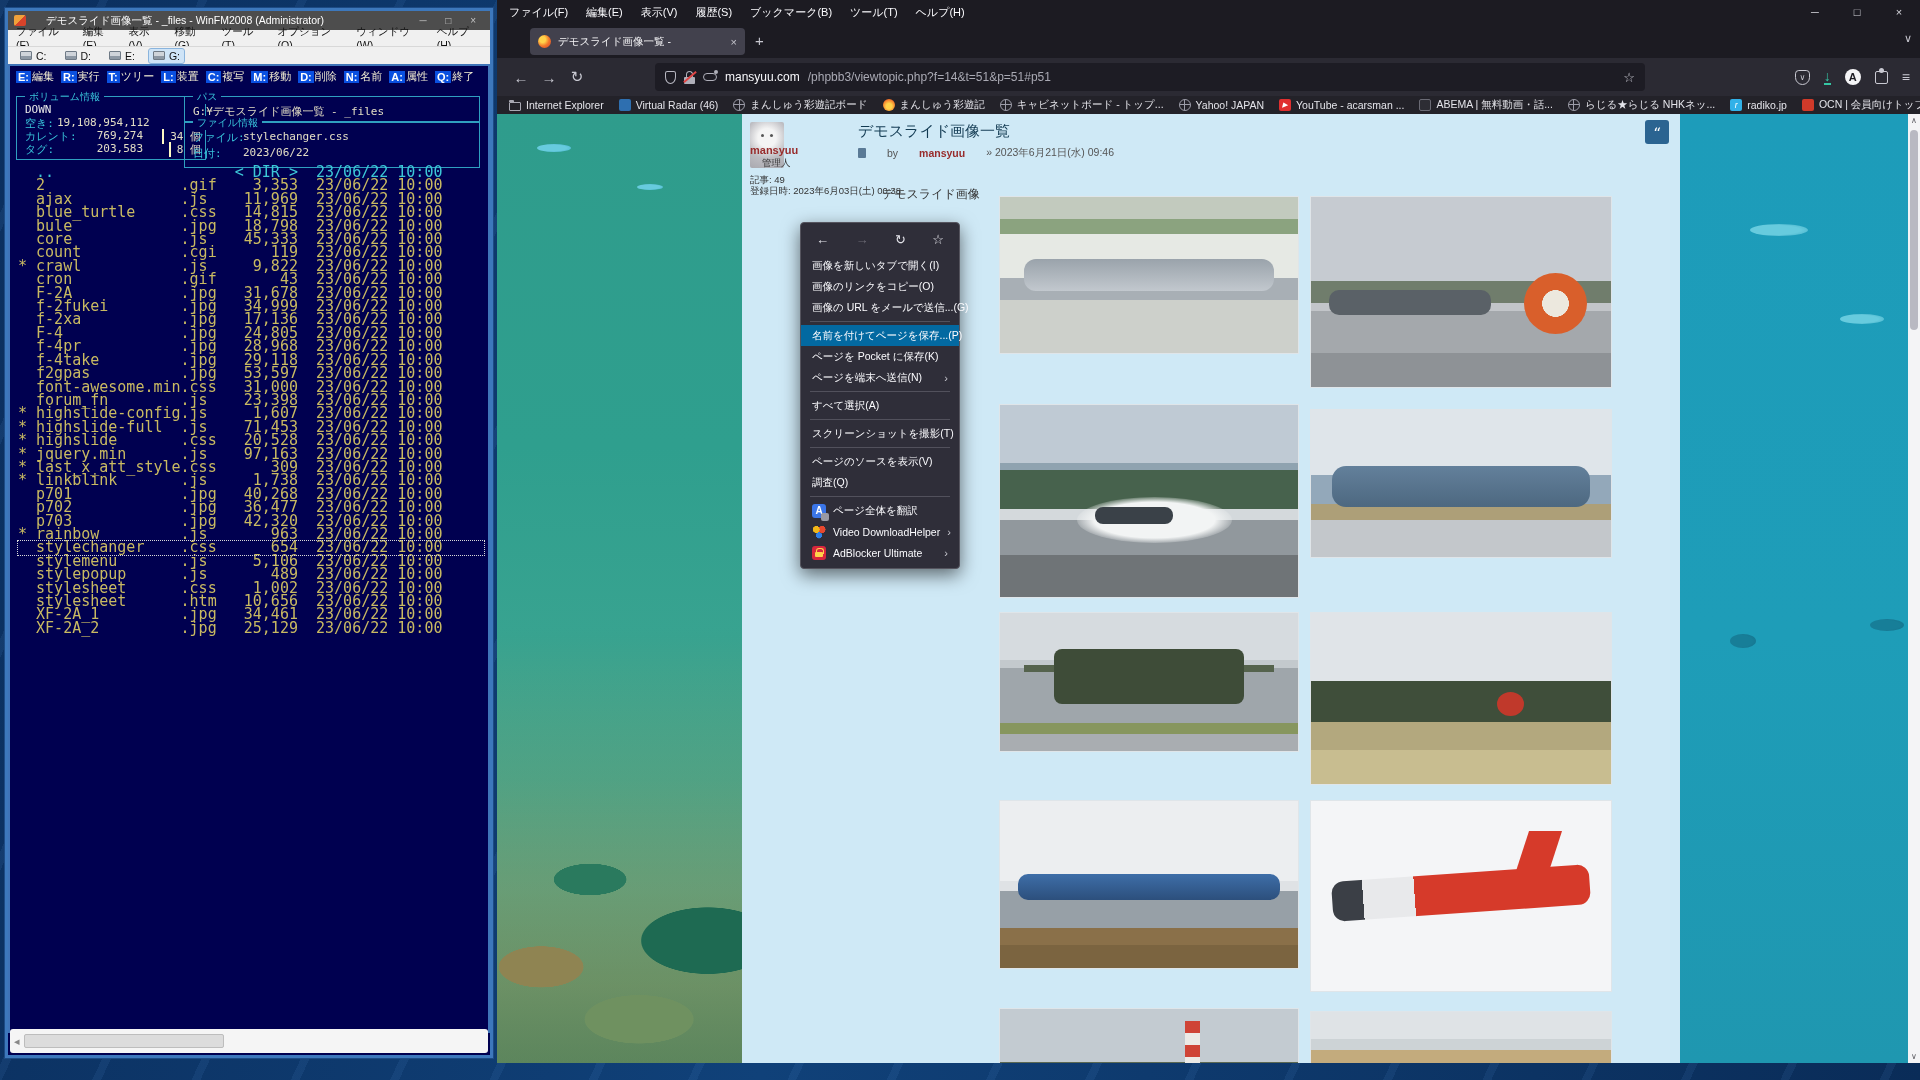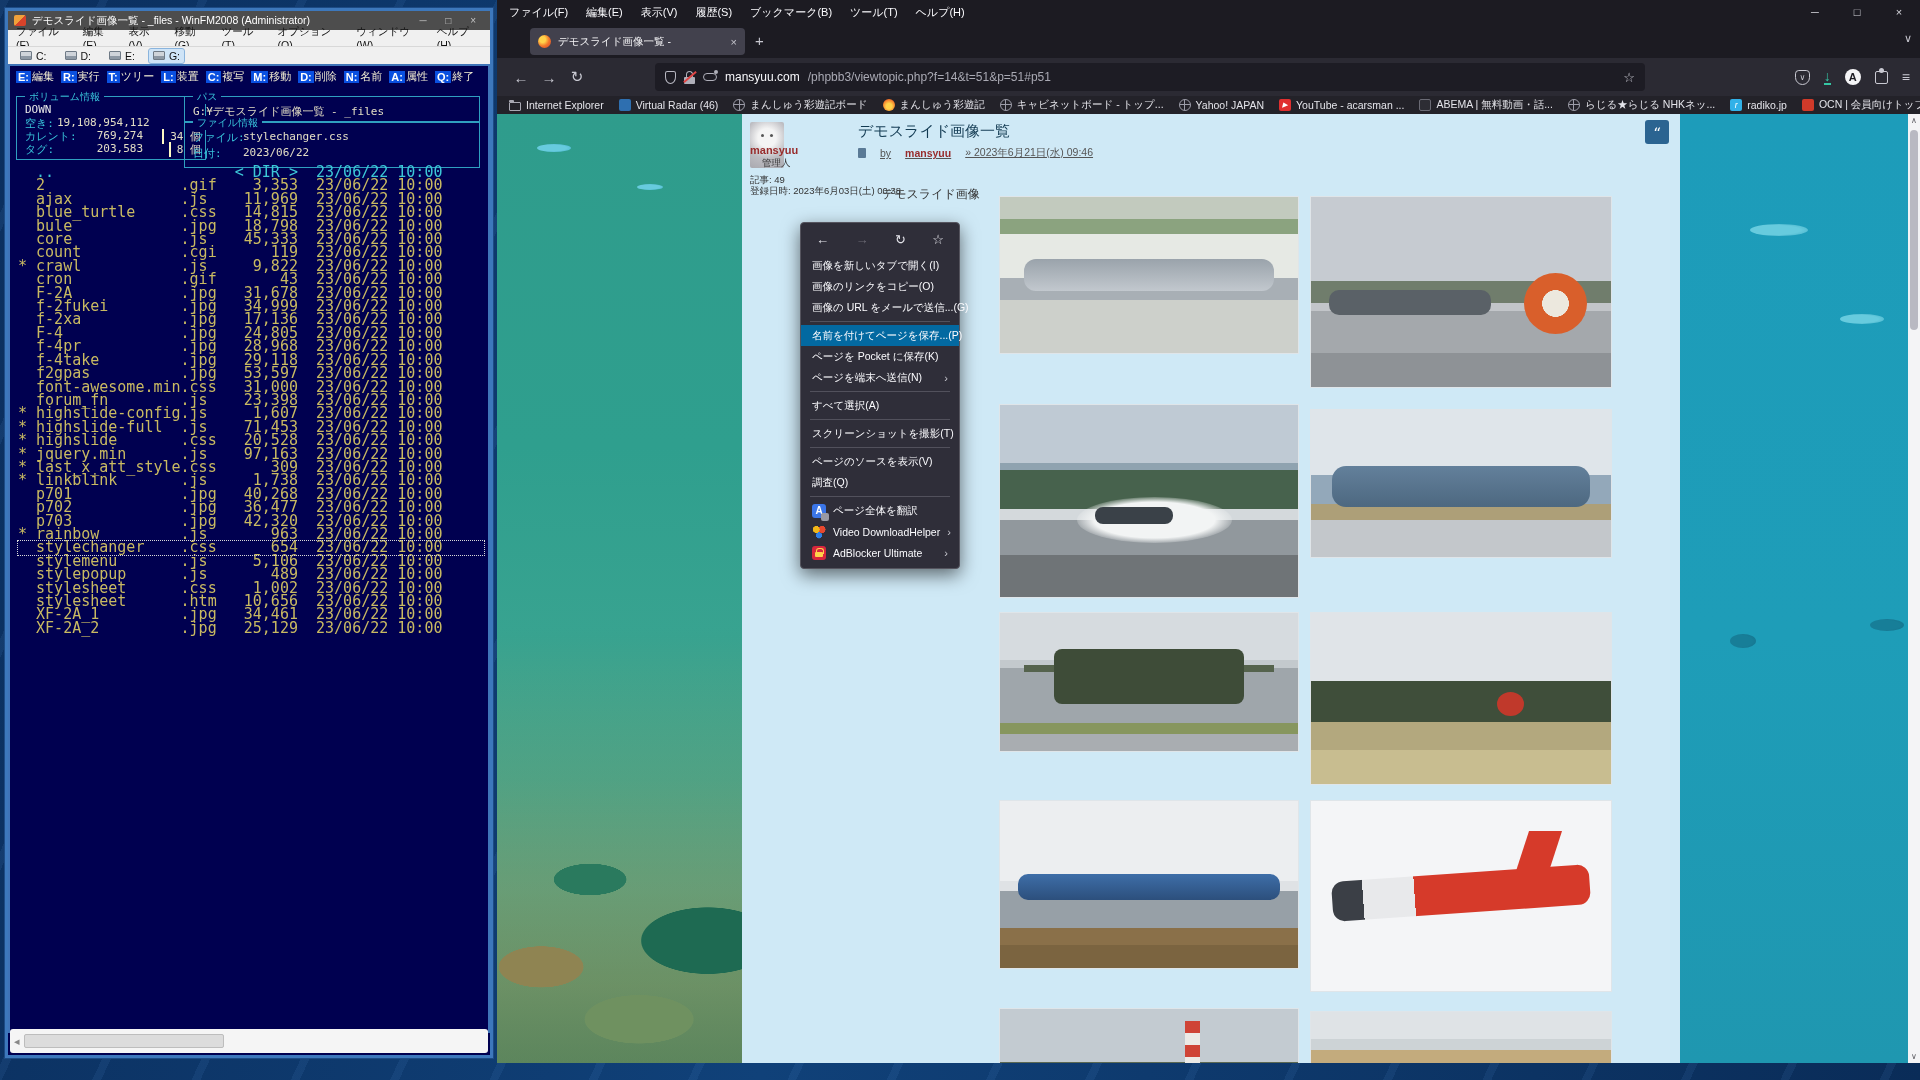--- a/index.html
+++ b/index.html
@@ -11,21 +11,21 @@
       repeating-linear-gradient(115deg, rgba(90,150,220,.10) 0 8px, rgba(0,0,0,0) 8px 90px),
       linear-gradient(100deg,#0b2f5e 0%,#104179 45%,#0a2c58 100%);
   }
   
   #winfm {
     position:absolute; left:5px; top:8px; width:488px; height:1050px;
     border:3px solid #3d78bc; outline:1px solid #1d4b85;
     background:#000050;
   }
   .wf-title { position:absolute; left:0; top:0; width:100%; height:19px; background:#4d4d4d;
-    display:flex; align-items:center; padding:0 6px; gap:6px; }
+    display:flex; align-items:center; padding:0 6px; gap:20px; }
   .wf-ico { width:12px; height:11px; border-radius:2px;
     background:linear-gradient(135deg,#f0a13a 0 50%, #d8432a 50% 100%); flex:0 0 auto; }
   .wf-title-text { color:#fff; font-size:10.5px; white-space:nowrap; overflow:hidden; }
   .wf-ctrl { margin-left:auto; color:#c2c2c2; font-size:10px; letter-spacing:8px; }
   .wf-menubar { position:absolute; left:0; top:19px; width:100%; height:16px; background:#f0f0f0;
     display:flex; align-items:center; gap:12px; padding:0 8px; font-size:10.5px; color:#111; }
   .wf-drivebar { position:absolute; left:0; top:35px; width:100%; height:18px; background:#f0f0f0;
     border-top:1px solid #d8d8d8; display:flex; align-items:center; gap:10px; padding:0 8px;
     font-size:10.5px; color:#111; }
   .drive { display:flex; align-items:center; gap:4px; padding:1px 4px; border-radius:2px; }
@@ -150,21 +150,21 @@
     border-radius:50%; background:#555; box-shadow:9px 0 0 #555; }
   .author-name { position:absolute; left:8px; top:30px; font-size:11px; font-weight:bold; color:#982c2c; }
   .author-role { position:absolute; left:20px; top:43px; font-size:9.5px; color:#333; }
   .author-posts { position:absolute; left:8px; top:60px; font-size:9.5px; color:#333; }
   .author-joined { position:absolute; left:8px; top:71px; font-size:9.5px; color:#333; }
   .post-title { position:absolute; left:116px; top:8px; font-size:15px; font-weight:normal; color:#123a52; }
   .quote-btn { position:absolute; left:903px; top:6px; width:24px; height:24px; background:#2b6491;
     border-radius:3px; color:#fff; font-size:15px; text-align:center; line-height:26px;
     font-family:"DejaVu Serif", serif; }
   .post-meta { position:absolute; left:116px; top:32px; font-size:10.5px; color:#555;
-    display:flex; align-items:center; gap:14px;text-decoration:underline; }
+    display:flex; align-items:center; gap:21px; }
   .page-ico { width:8px; height:10px; background:#5a7a96; border-radius:1px; }
   .post-meta b { color:#982c2c; }
   .post-body { position:absolute; left:116px; top:72px; font-size:12px; color:#333;margin-left:24px; }
   #photo-grid { position:absolute; inset:0; }
   .photo { position:absolute; border:1px solid #dfe5e9; overflow:hidden; }
   .photo::before, .photo::after { content:""; position:absolute; }
   .ph1 { left:257px; top:82px; width:300px; height:158px;
     background:linear-gradient(180deg,#c2cabe 0 14%,#8ba37f 14% 24%,#e6e9e4 24% 52%,#a8afb5 52% 66%,#cdd0cb 66% 100%); }
   .ph1::after { left:8%; top:40%; width:84%; height:20%; border-radius:12px;
     background:linear-gradient(180deg,#9aa3ab,#c2c8ce); }

